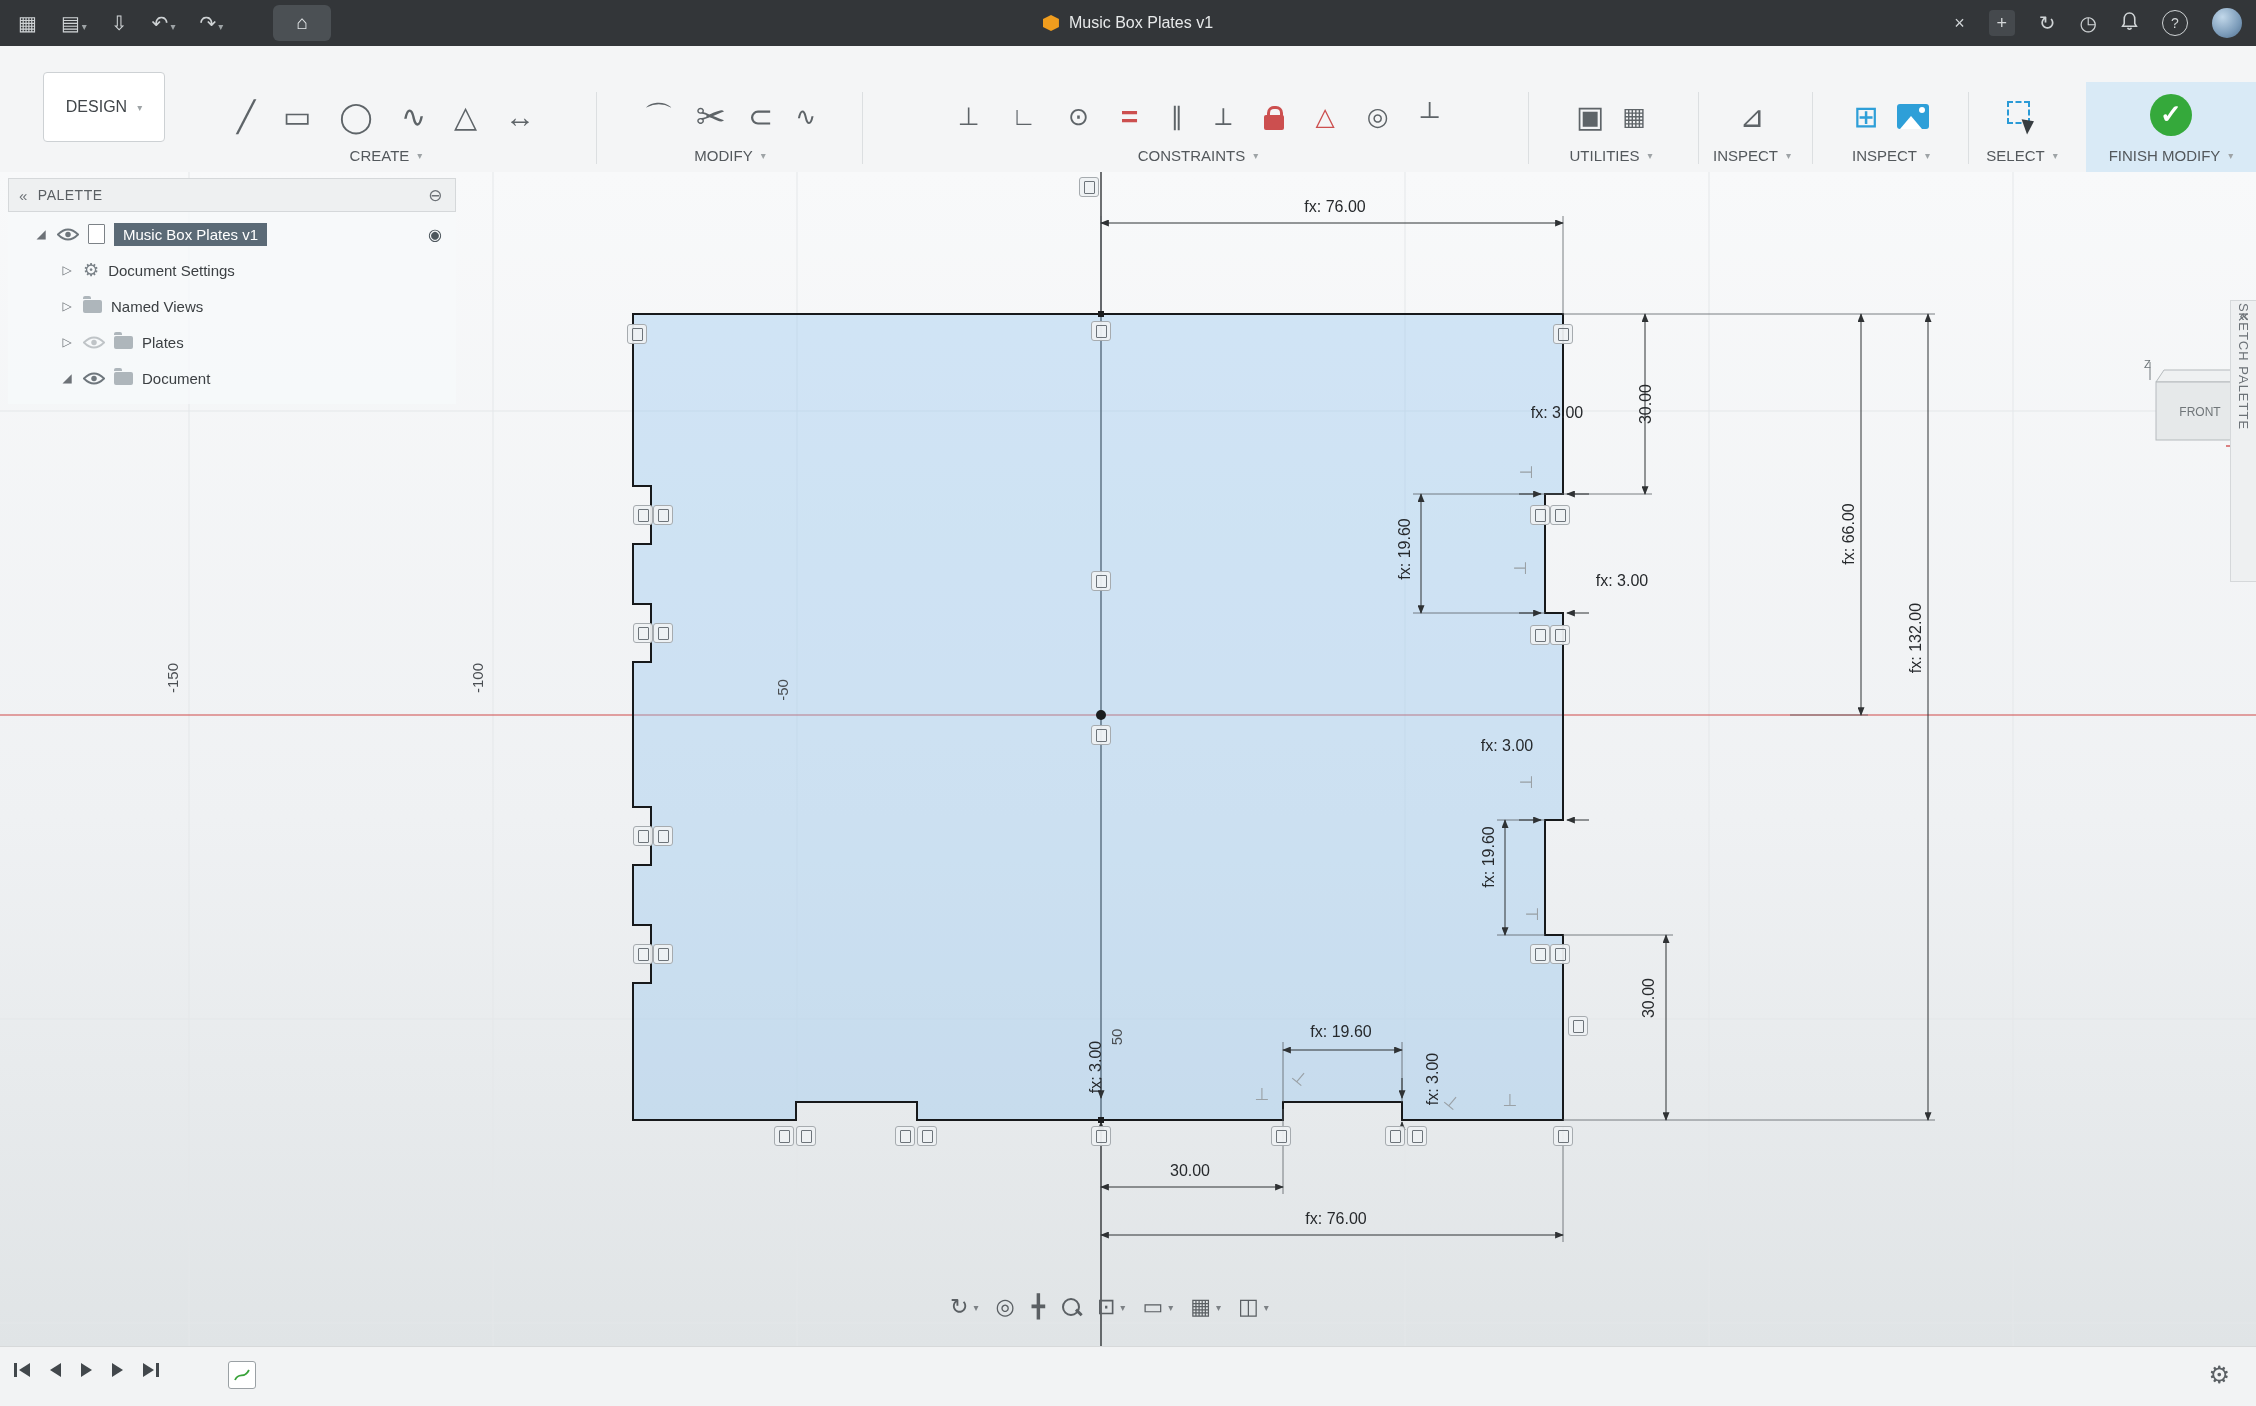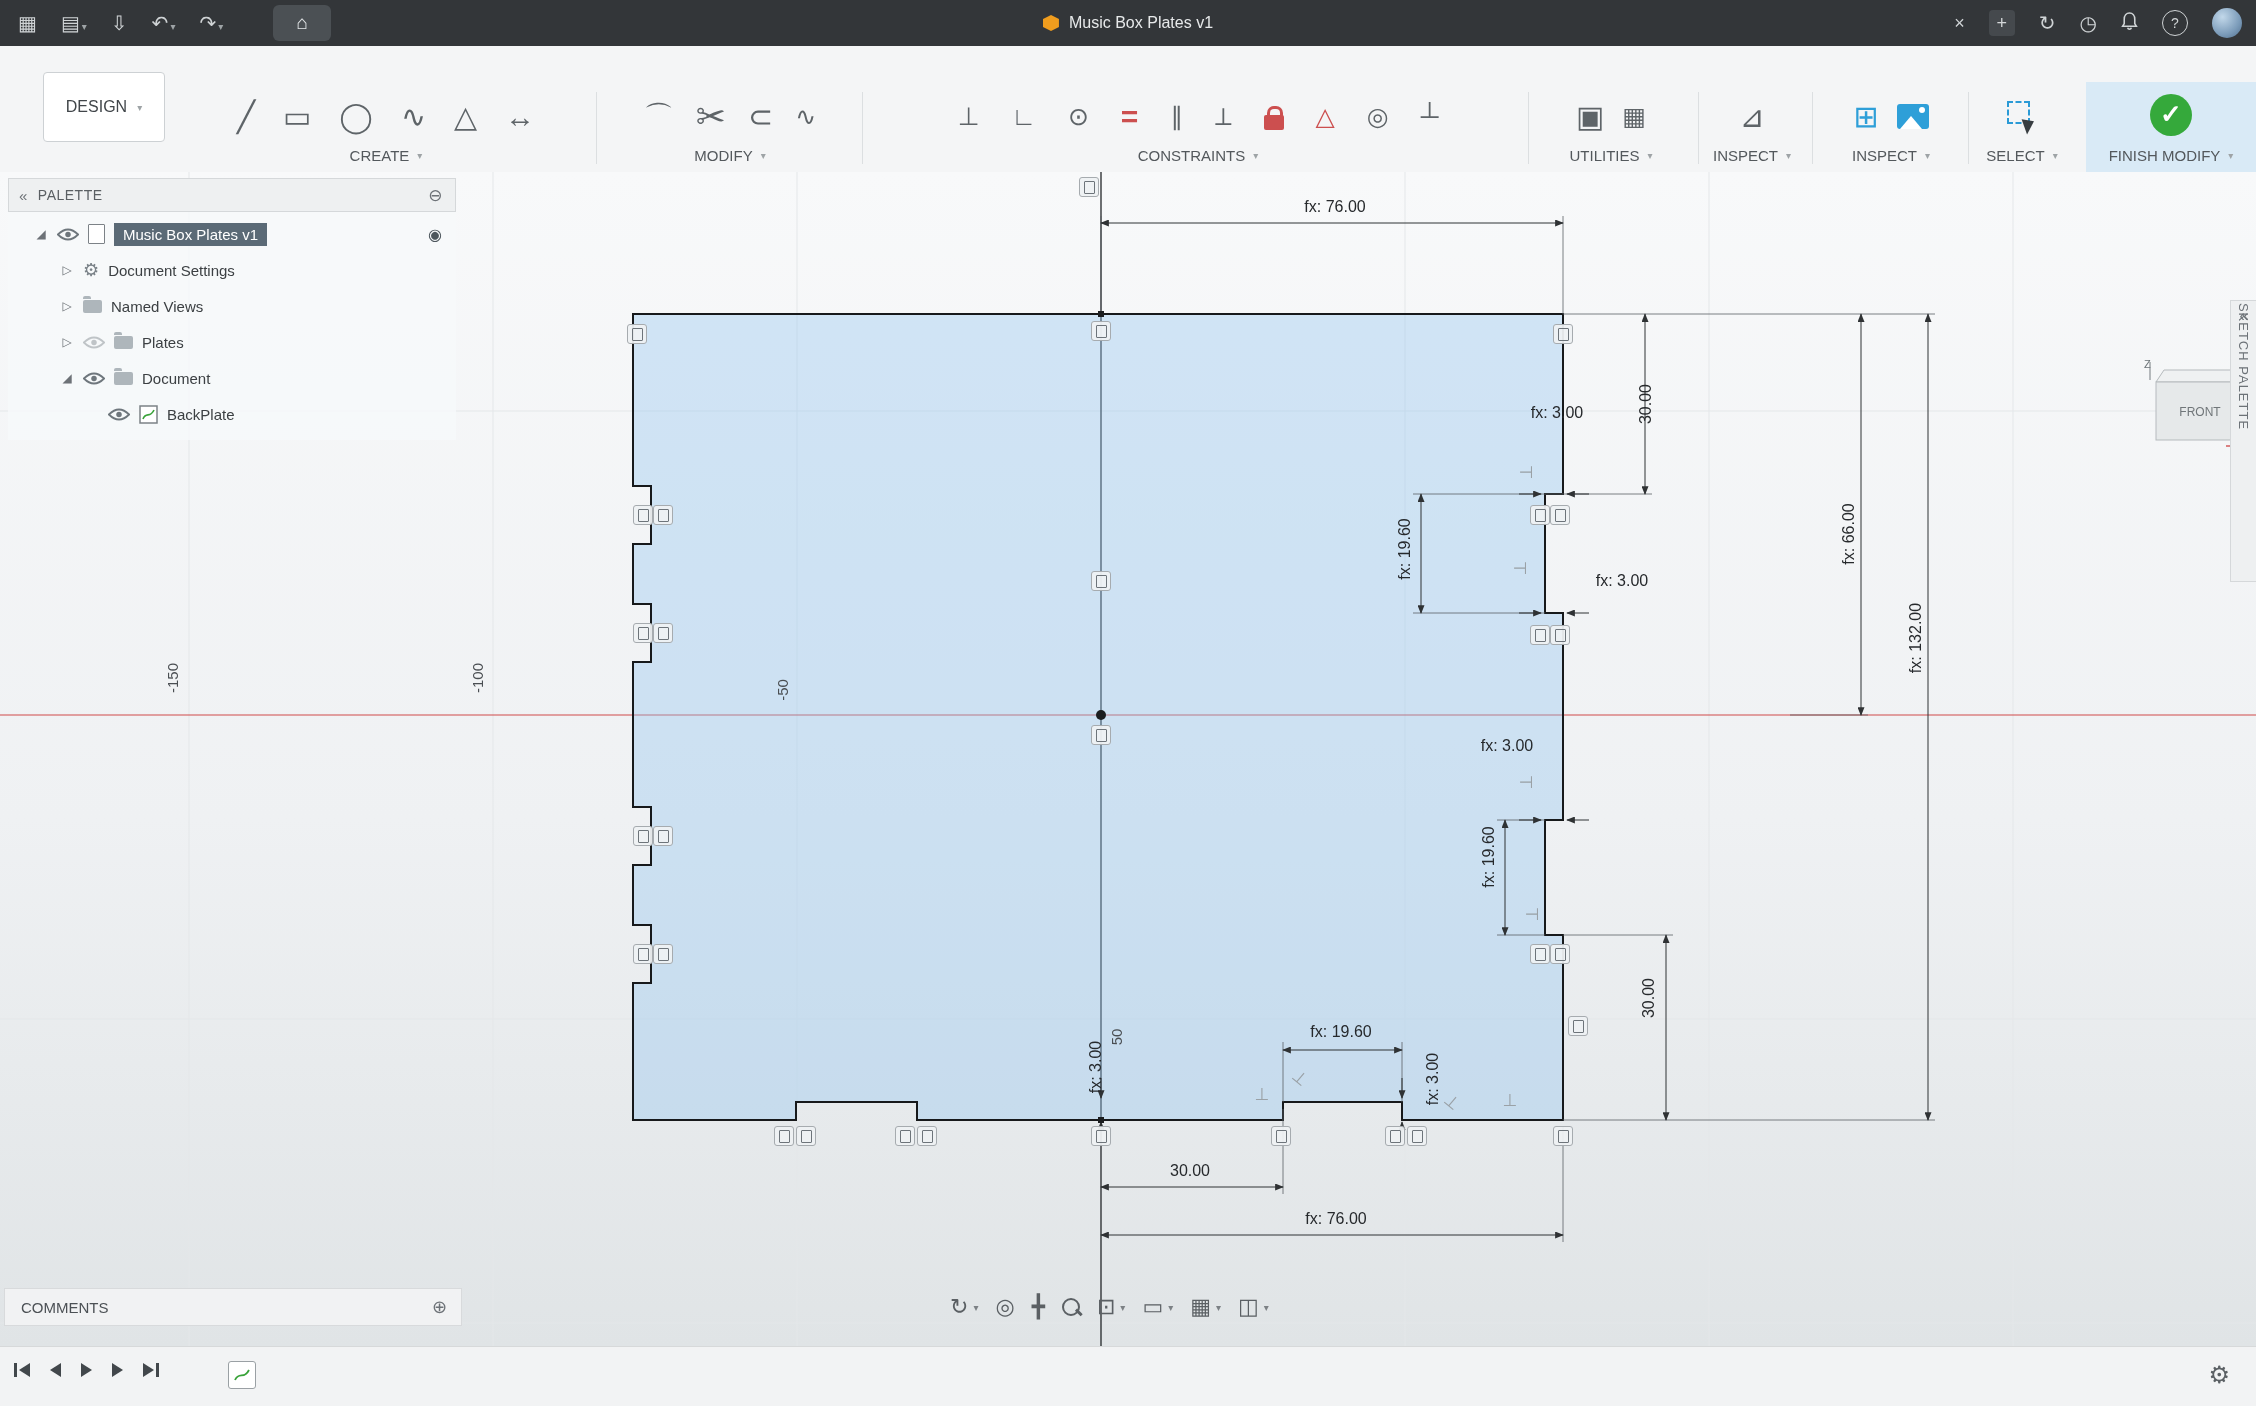--- a/index.html
+++ b/index.html
@@ -450,38 +450,23 @@
       <div class="br-row" style="padding-left:52px;">
         <span class="tri">◢</span>
         <svg class="eye" width="22" height="13" viewBox="0 0 24 14">
             <path d="M1 7 Q12 -4 23 7 Q12 18 1 7Z" fill="none" stroke="#6e767c" stroke-width="2"></path>
             <circle cx="12" cy="7" r="3" fill="#6e767c"></circle>
           </svg>
         <span class="folder-ic"></span>
         <span>Document</span>
       </div>
 
-      <div class="br-row" style="padding-left:100px;">
-        <svg class="eye" width="22" height="13" viewBox="0 0 24 14">
-            <path d="M1 7 Q12 -4 23 7 Q12 18 1 7Z" fill="none" stroke="#6e767c" stroke-width="2"></path>
-            <circle cx="12" cy="7" r="3" fill="#6e767c"></circle>
-          </svg>
-        <svg width="19" height="19" viewBox="0 0 19 19">
-            <rect x="1" y="1" width="17" height="17" fill="#fff" stroke="#7c8287" stroke-width="1.5"></rect>
-            <path d="M4 14 C7 6 11 14 15 5" fill="none" stroke="#3aa33a" stroke-width="1.6"></path>
-          </svg>
-        <span>BackPlate</span>
-      </div>
-    </div>
-  </div>
-
-  <div class="comments">
-    <span style="padding-left:16px;">COMMENTS</span>
-    <span style="margin-left:auto;margin-right:14px;font-size:18px;color:#6d7277;">⊕</span>
-  </div>
+    </div>
+  </div>
+
 
   <div class="navbar">
     <span class="nv">↻</span>
       <span class="nvc">▾</span>
     <span class="nv">◎</span>
     <span class="nv">╋</span>
     <span class="mag"></span>
     <span class="nv">⊡</span>
       <span class="nvc">▾</span>
     <span class="nv">▭</span>

